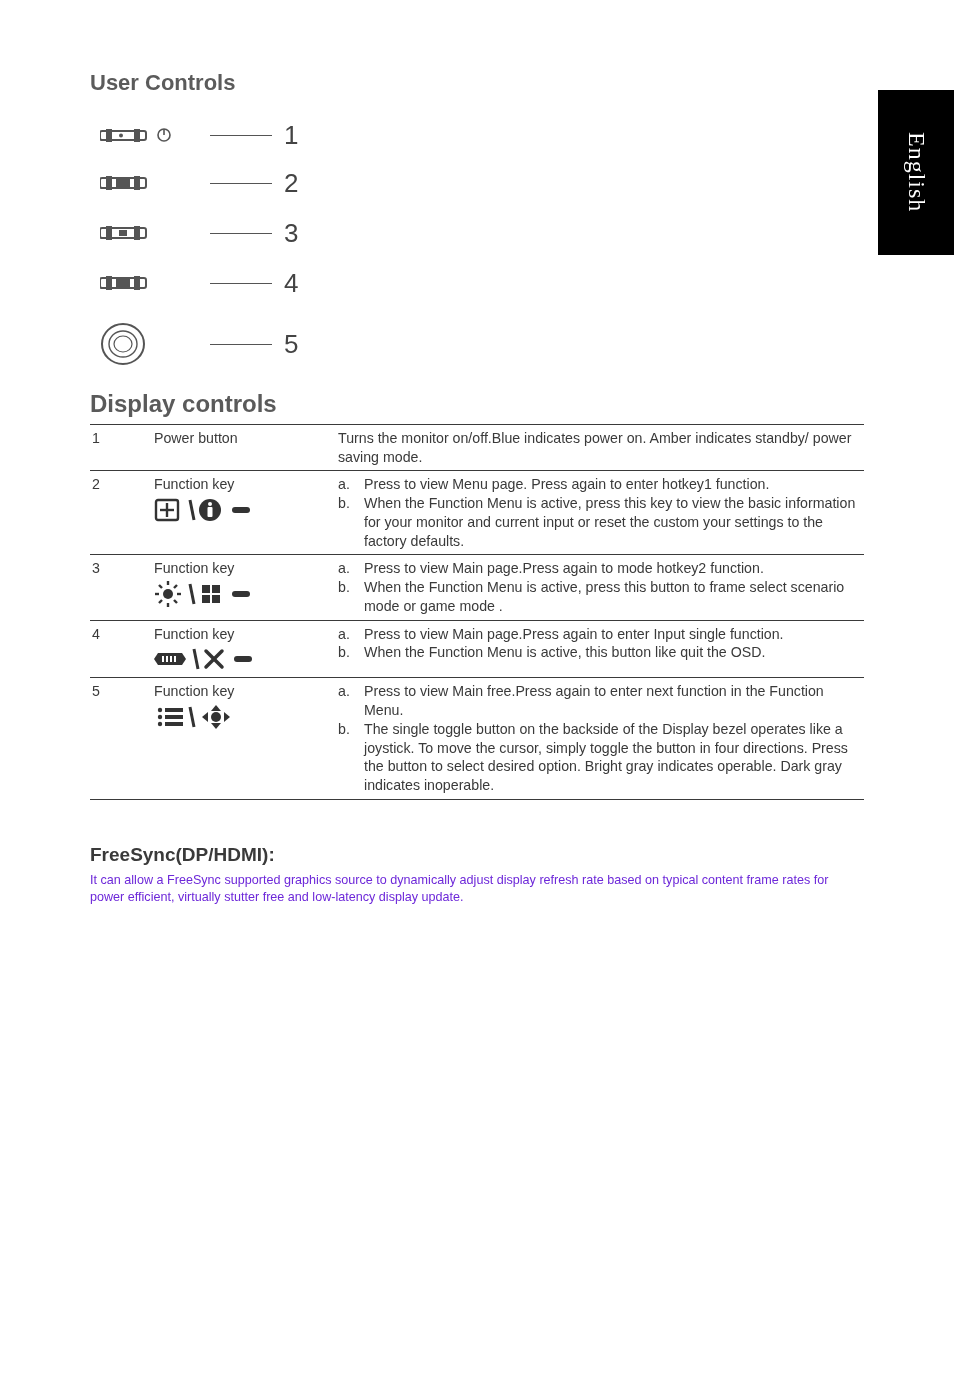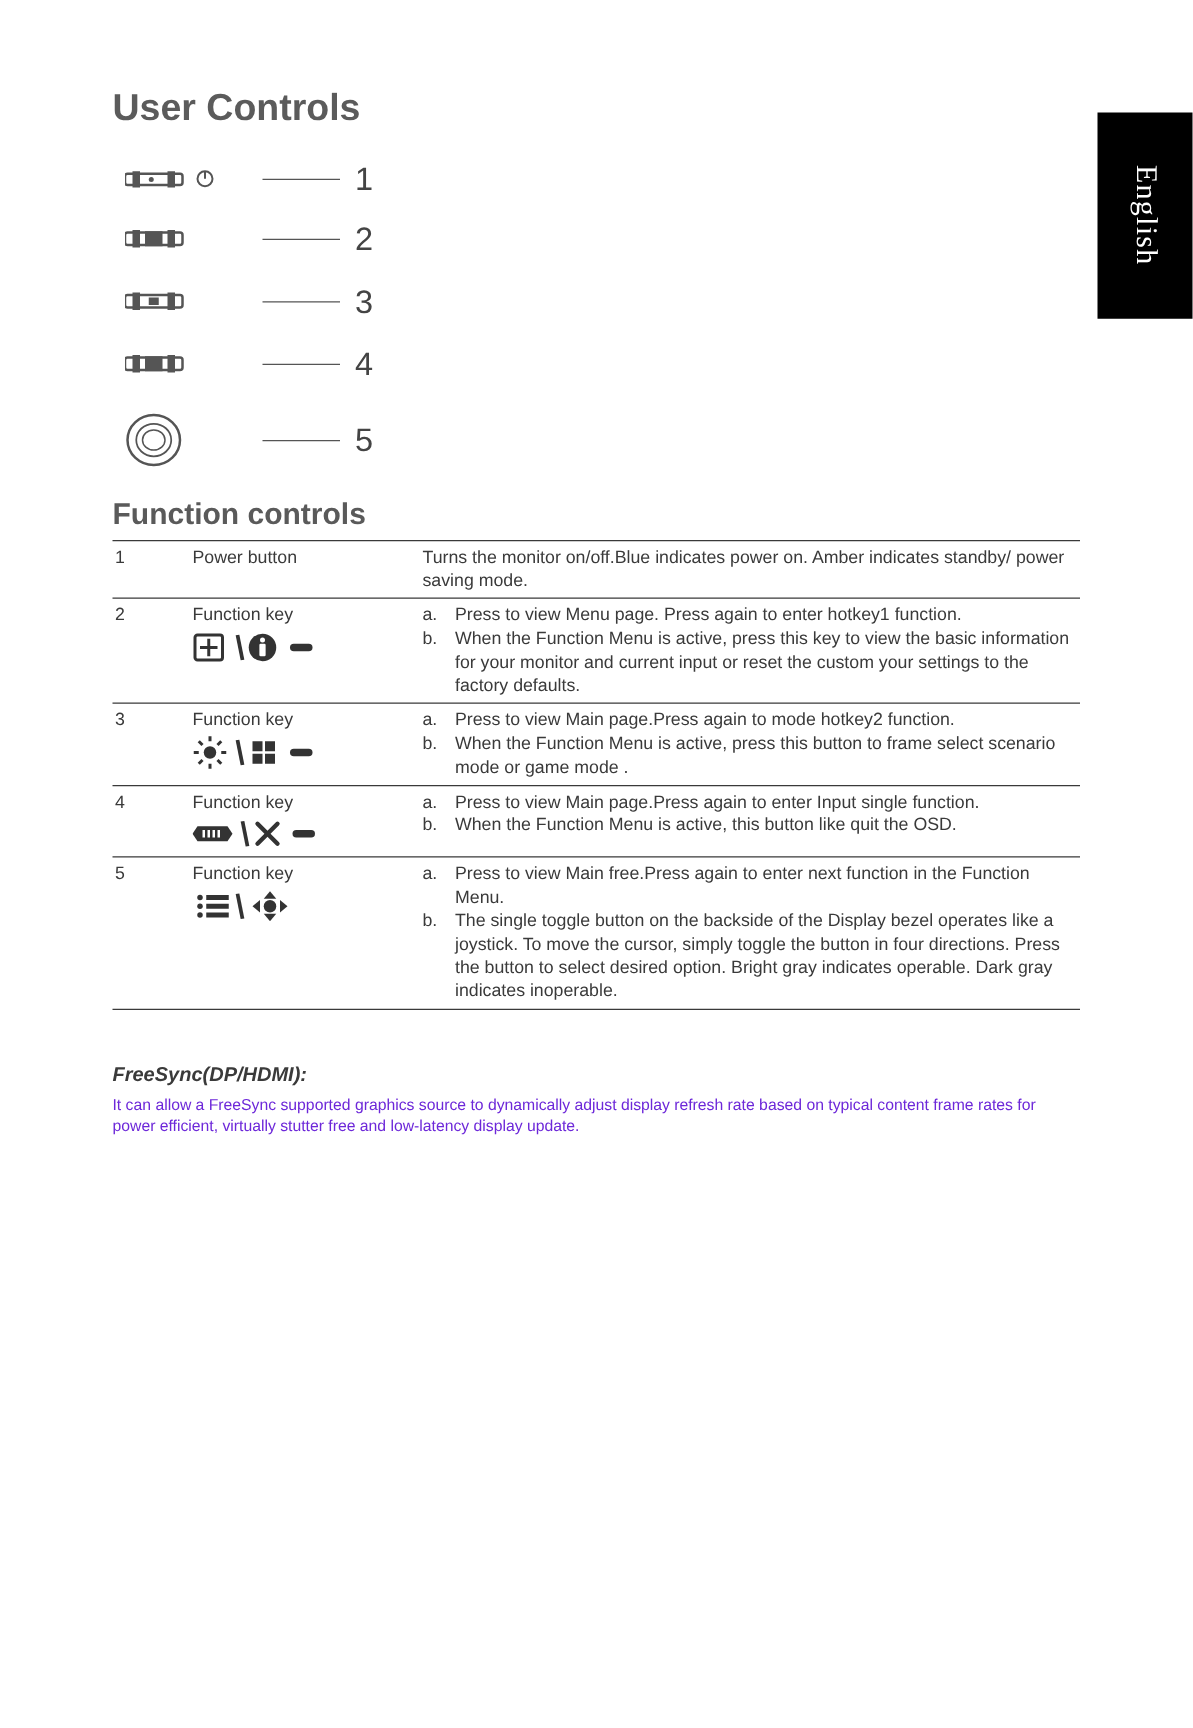--- a/index.html
+++ b/index.html
@@ -28,21 +28,21 @@
     writing-mode: vertical-rl;
     text-orientation: mixed;
     font-size: 24px;
     font-family: "Times New Roman", serif;
     letter-spacing: 1px;
   }
   .page {
     padding: 70px 90px 40px 90px;
   }
   h1.title {
-    font-size: 30px;
+    font-size: 22px;
     font-weight: bold;
     color: #5b5b5b;
     margin: 0 0 16px 0;
   }
   h2.subtitle {
     font-size: 24px;
     font-weight: bold;
     color: #5a5a5a;
     margin: 10px 0 6px 0;
   }
@@ -94,23 +94,22 @@
   }
   .desc-list {
     display: flex;
   }
   .desc-list .lbl {
     width: 26px;
     flex: 0 0 26px;
   }
   .icon-block { margin-top: 2px; }
   .fs-head {
-    font-style: italic;
     font-weight: bold;
-    font-size: 16px;
+    font-size: 19px;
     margin-top: 44px;
     margin-bottom: 6px;
     color: #3a3a3a;
   }
   .fs-body {
     font-size: 12.6px;
     line-height: 1.35;
     color: #6d28d9;
   }
   .mp { font-family: Arial, sans-serif; }
@@ -190,21 +189,21 @@
           <ellipse cx="23" cy="27" rx="14" ry="13" fill="none" stroke="#555" stroke-width="1.4"></ellipse>
           <ellipse cx="23" cy="27" rx="9" ry="8" fill="none" stroke="#555" stroke-width="1.2"></ellipse>
         </svg>
       </div>
       <div class="ctrl-line"></div>
       <div class="ctrl-num">5</div>
     </div>
 
   </div>
 
-  <h2 class="subtitle">Function controls</h2>
+  <h2 class="subtitle">Display controls</h2>
 
   <table class="controls">
 
     <tbody>
         <tr>
       <td class="num">1</td>
       <td class="key">Power button</td>
       <td>Turns the monitor on/off.Blue indicates power on. Amber indicates standby/ power saving mode.</td>
     </tr>
 

